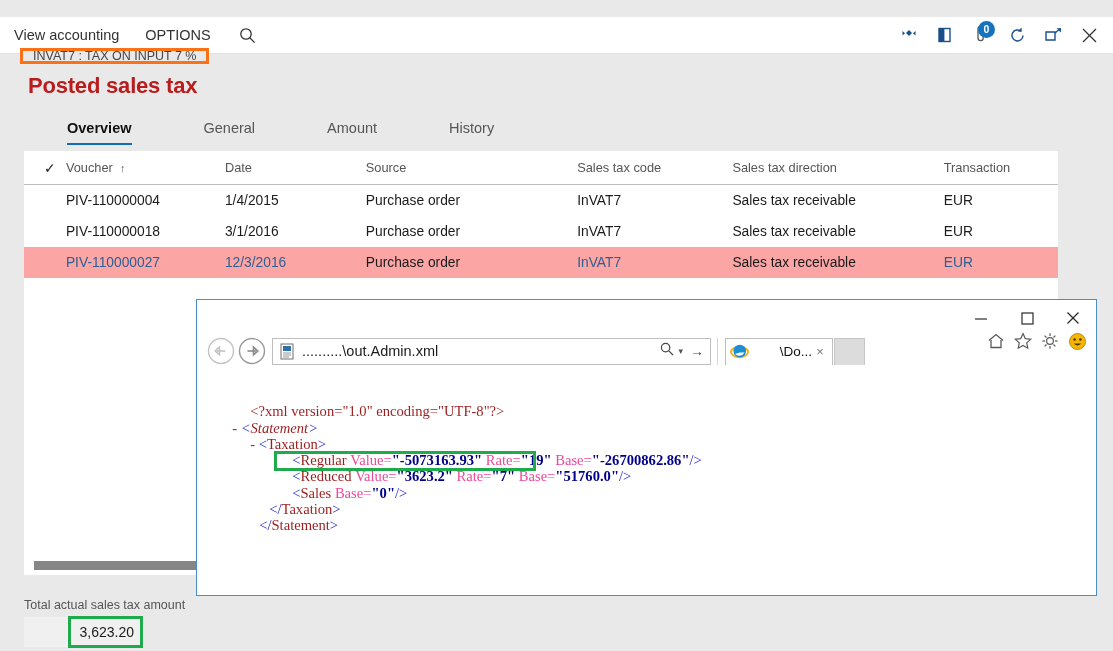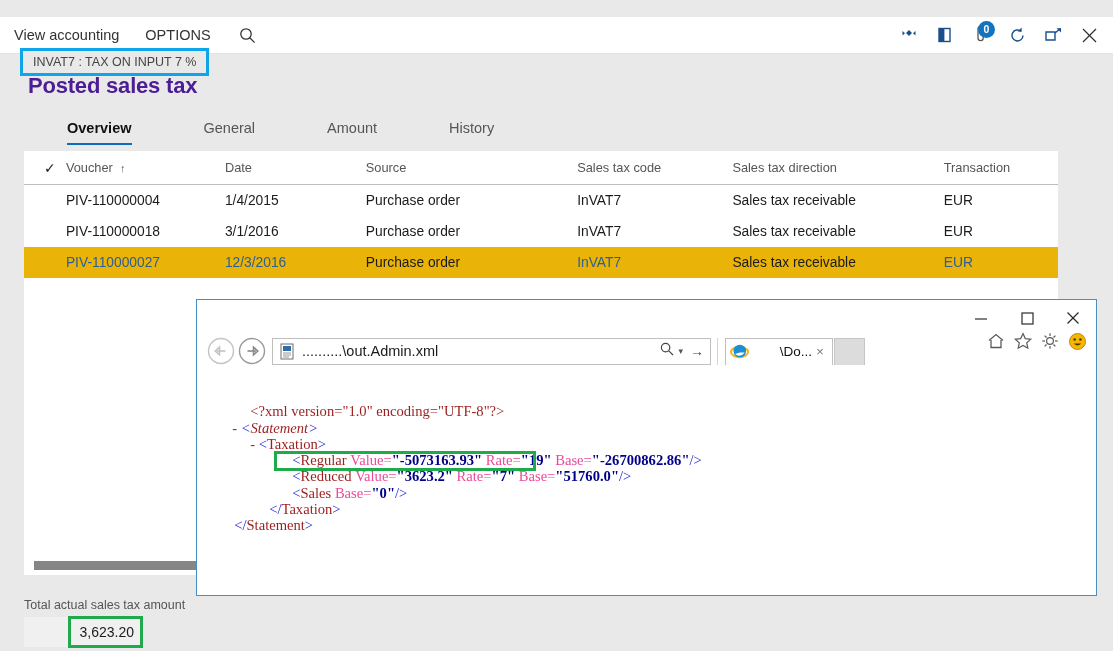--- a/index.html
+++ b/index.html
@@ -26,28 +26,28 @@
   .tb-right{position:absolute;right:6px;top:0;height:36px;display:flex;align-items:center;}
   .tb-ricon{width:36px;height:36px;display:flex;align-items:center;justify-content:center;position:relative;}
   .badge{
     position:absolute;right:4px;top:4px;width:17px;height:17px;border-radius:50%;
     background:#1573bd;color:#fff;font-size:10.5px;line-height:17px;text-align:center;font-weight:600;
   }
 
   
   .crumb{
     position:absolute;left:20px;top:48px;
-    border:3px solid #0ea5e9;
+    border:3px solid #f97316;
     padding:3px 10px 4px 10px;
     font-size:12.5px;color:#444;background:#e9e9e9;
-    box-sizing:border-box;height:28px;display:flex;align-items:center;
+    box-sizing:border-box;height:16px;display:flex;align-items:center;
   }
   .ptitle{
     position:absolute;left:28px;top:73px;
-    font-size:22px;font-weight:bold;color:#4c1d95;letter-spacing:-0.2px;
+    font-size:22px;font-weight:bold;color:#b91c1c;letter-spacing:-0.2px;
   }
 
   
   .tabs{position:absolute;left:24px;top:113px;display:flex;align-items:flex-end;height:32px;}
   .tab{
     font-size:14.5px;color:#555;margin-right:29px;padding-bottom:7px;
     border-bottom:2px solid transparent;cursor:default;margin-left:43px;
   }
   .tab.active{color:#111;font-weight:bold;border-bottom:2px solid #0f6cbd;}
 
@@ -56,21 +56,21 @@
     position:absolute;left:24px;top:151px;width:1034px;height:424px;
     background:#ffffff;overflow:hidden;
   }
   .ghead{
     height:33px;display:flex;align-items:center;border-bottom:1px solid #bdbdbd;
     font-size:12.8px;color:#555;white-space:nowrap;
   }
   .grow{
     height:31px;display:flex;align-items:center;font-size:13.8px;color:#1b1b1b;white-space:nowrap;
   }
-  .grow.sel{background:#eab308;color:#2c5f93;align-items:center;}
+  .grow.sel{background:#fca5a5;color:#2c5f93;align-items:center;}
   .c-chk{width:43px;padding-left:20px;box-sizing:border-box;}
   .c0{width:167px;}
   .c1{width:148px;}
   .c2{width:222px;}
   .c3{width:163px;}
   .c4{width:222px;}
   .c5{width:120px;}
   .chk{color:#1b1b1b;font-size:14px;}
   .sortarrow{font-size:11px;margin-left:7px;color:#555;}
   .gscroll{
@@ -402,21 +402,21 @@
       </div>
 
       <div class="xline" style="padding-left:65px;">
         <span class="xl-br">&lt;</span><span class="xl-tag">Sales</span><span class="xl-attr">&nbsp;Base=</span><span class="xl-val">"</span><span class="xl-val">0</span><span class="xl-val">"</span><span class="xl-br">/&gt;</span>
       </div>
 
       <div class="xline" style="padding-left:42px;">
         <span class="xl-br">&lt;/</span><span class="xl-tag">Taxation</span><span class="xl-br">&gt;</span>
       </div>
 
-      <div class="xline" style="padding-left:7px;">
+      <div class="xline" style="padding-left:32px;">
         <span class="xl-br">&lt;/</span><span class="xl-tag">Statement</span><span class="xl-br">&gt;</span>
       </div>
     </div>
   </div>
 
   <div class="hl-red" style="left:274px;top:451px;width:262px;height:20px;"></div>
 
 </div>
 
 </body></html>

